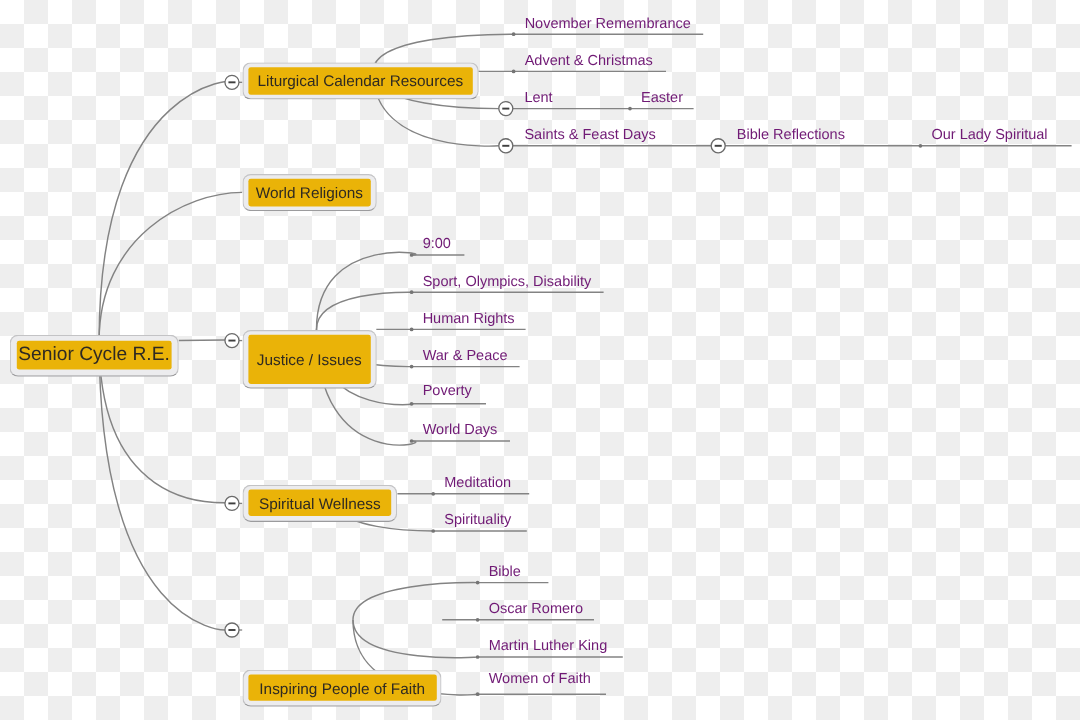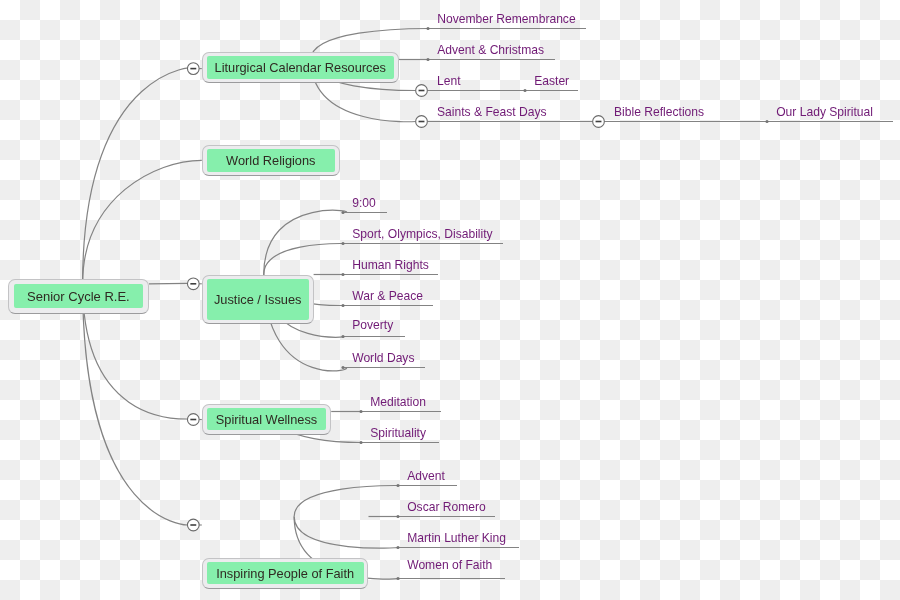--- a/index.html
+++ b/index.html
@@ -11,24 +11,24 @@
     background-image:
       linear-gradient(45deg,#eeeeee 25%,transparent 25%,transparent 75%,#eeeeee 75%),
       linear-gradient(45deg,#eeeeee 25%,transparent 25%,transparent 75%,#eeeeee 75%);
     background-size:40px 40px;
     background-position:0 0, 20px 20px;
   }
   #stage{position:absolute;left:0;top:0;width:900px;height:600px;}
   svg.layer{position:absolute;left:0;top:0;width:900px;height:600px;pointer-events:none;}
   .node{position:absolute;box-sizing:border-box;background:#ececee;border:1px solid #c3c3c5;
         border-bottom-color:#9b9b9d;border-radius:7px;padding:3.2px 3.8px;}
-  .node .inner{background:#86efac;border-radius:2px;height:100%;display:flex;align-items:center;
+  .node .inner{background:#eab308;border-radius:2px;height:100%;display:flex;align-items:center;
         justify-content:center;color:#2f2a22;font-size:12.8px;white-space:nowrap;}
   .node.root{padding:4.2px 4.8px;}
-  .node.root .inner{font-size:13px;}
+  .node.root .inner{font-size:16px;}
   .subtext{position:absolute;font-size:12.1px;color:#701a75;white-space:nowrap;line-height:1;}
 </style>
 </head>
 <body>
 
 <div id="stage">
   <svg class="layer" id="links" viewBox="0 0 900 600">
       <path d="M82.6 283.8 C 82.6 59.16, 205.27450000000002 67.8, 187.45000000000002 67.8" fill="none" stroke="#838383" stroke-width="1.2"></path>
       <path d="M82.6 283.8 C 82.6 197.35000000000002, 155.312 160.3, 201.8 160.3" fill="none" stroke="#838383" stroke-width="1.2"></path>
       <path d="M149 283.8 L187.45000000000002 283.40000000000003" fill="none" stroke="#838383" stroke-width="1.2"></path>
@@ -83,21 +83,21 @@
       <circle cx="525" cy="90.5" r="1.55" fill="#757575"></circle>
       <circle cx="767" cy="121.5" r="1.55" fill="#757575"></circle>
     </svg>
   <div id="nodes">
       <div class="node root" style="left: 7.8px; top: 278.8px; width: 141.2px; height: 34.8px;">
         <div class="inner">Senior Cycle R.E.</div>
       </div>
       <div class="node" style="left: 201.8px; top: 52.3px; width: 196.9px; height: 31px;">
         <div class="inner">Liturgical Calendar Resources</div>
       </div>
-      <div class="node" style="left: 201.8px; top: 144.8px; width: 138px; height: 31px;">
+      <div class="node" style="left: 201.8px; top: 144.8px; width: 112px; height: 31px;">
         <div class="inner">World Religions</div>
       </div>
       <div class="node" style="left: 201.8px; top: 275px; width: 111.8px; height: 49px;">
         <div class="inner">Justice / Issues</div>
       </div>
       <div class="node" style="left: 201.8px; top: 403.5px; width: 129.4px; height: 31px;">
         <div class="inner">Spiritual Wellness</div>
       </div>
       <div class="node" style="left: 201.8px; top: 509.5px; width: 166.7px; height: 31px; margin-top: 48px;">
         <div class="inner">Inspiring People of Faith</div>
@@ -107,21 +107,21 @@
       <div class="subtext" style="left: 437px; top: 75.2px;">Lent</div>
       <div class="subtext" style="left: 437px; top: 106.2px;">Saints &amp; Feast Days</div>
       <div class="subtext" style="left: 352.2px; top: 197.2px;">9:00</div>
       <div class="subtext" style="left: 352.2px; top: 228.2px;">Sport, Olympics, Disability</div>
       <div class="subtext" style="left: 352.2px; top: 259.2px;">Human Rights</div>
       <div class="subtext" style="left: 352.2px; top: 290.2px;">War &amp; Peace</div>
       <div class="subtext" style="left: 352.2px; top: 319px;">Poverty</div>
       <div class="subtext" style="left: 352.2px; top: 352.2px;">World Days</div>
       <div class="subtext" style="left: 370.2px; top: 396.2px;">Meditation</div>
       <div class="subtext" style="left: 370.2px; top: 427.2px;">Spirituality</div>
-      <div class="subtext" style="left: 407.2px; top: 470.2px;">Advent</div>
+      <div class="subtext" style="left: 407.2px; top: 470.2px;">Bible</div>
       <div class="subtext" style="left: 407.2px; top: 501.2px;">Oscar Romero</div>
       <div class="subtext" style="left: 407.2px; top: 532.2px;">Martin Luther King</div>
       <div class="subtext" style="left: 407.2px; top: 559px;">Women of Faith</div>
       <div class="subtext" style="left: 534.2px; top: 75.2px;">Easter</div>
       <div class="subtext" style="left: 614px; top: 106.2px;">Bible Reflections</div>
       <div class="subtext" style="left: 776.2px; top: 106.2px;">Our Lady Spiritual</div>
     </div>
   <svg class="layer" id="icons" viewBox="0 0 900 600">
       <g>
         <path d="M199.15 68.6 L201.8 68.6" stroke="#838383" stroke-width="1.1" fill="none"></path>

